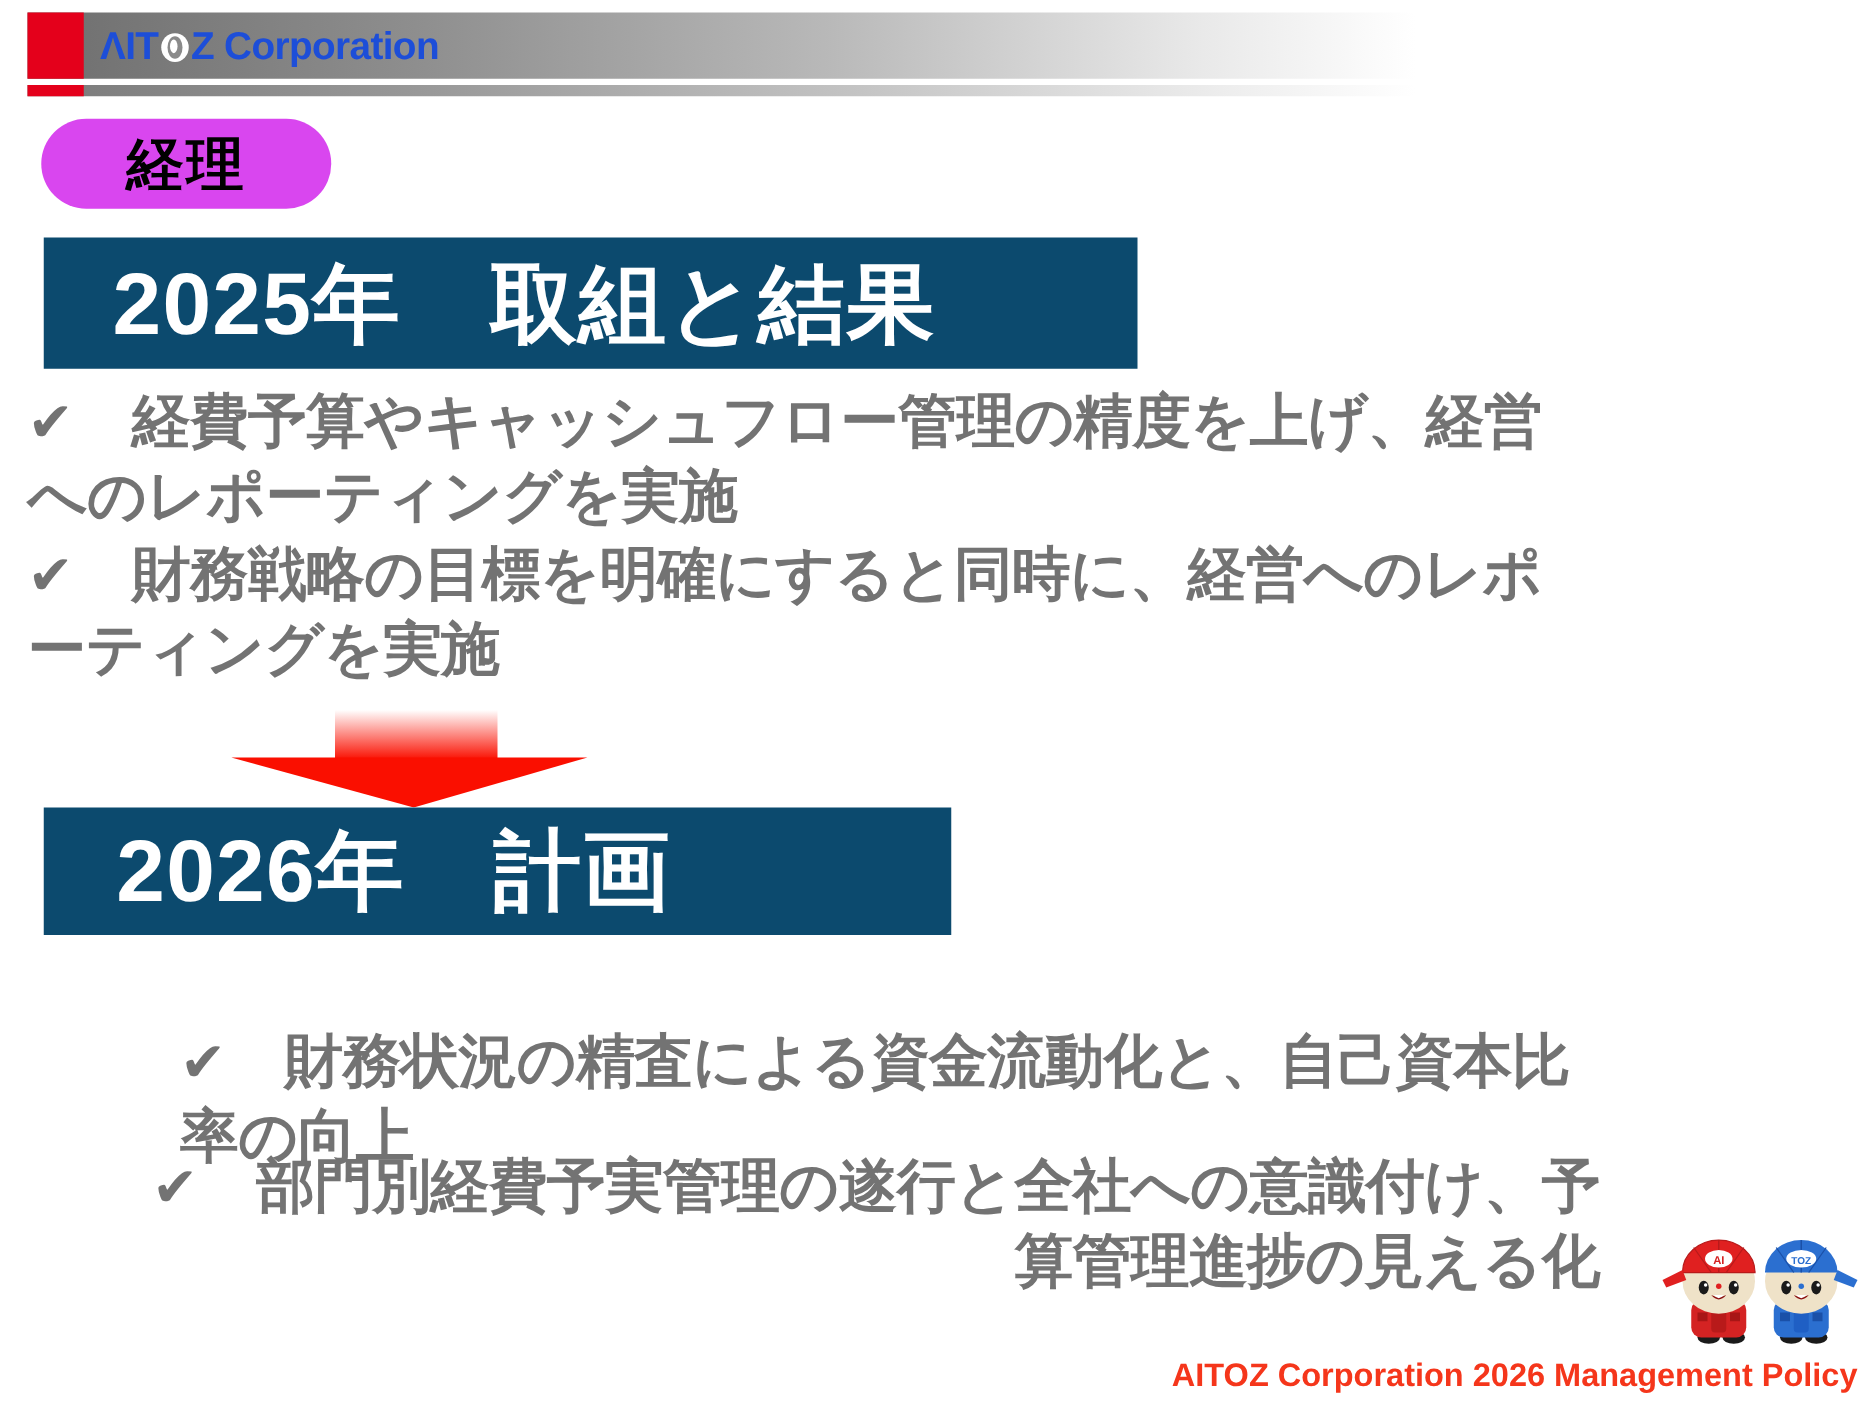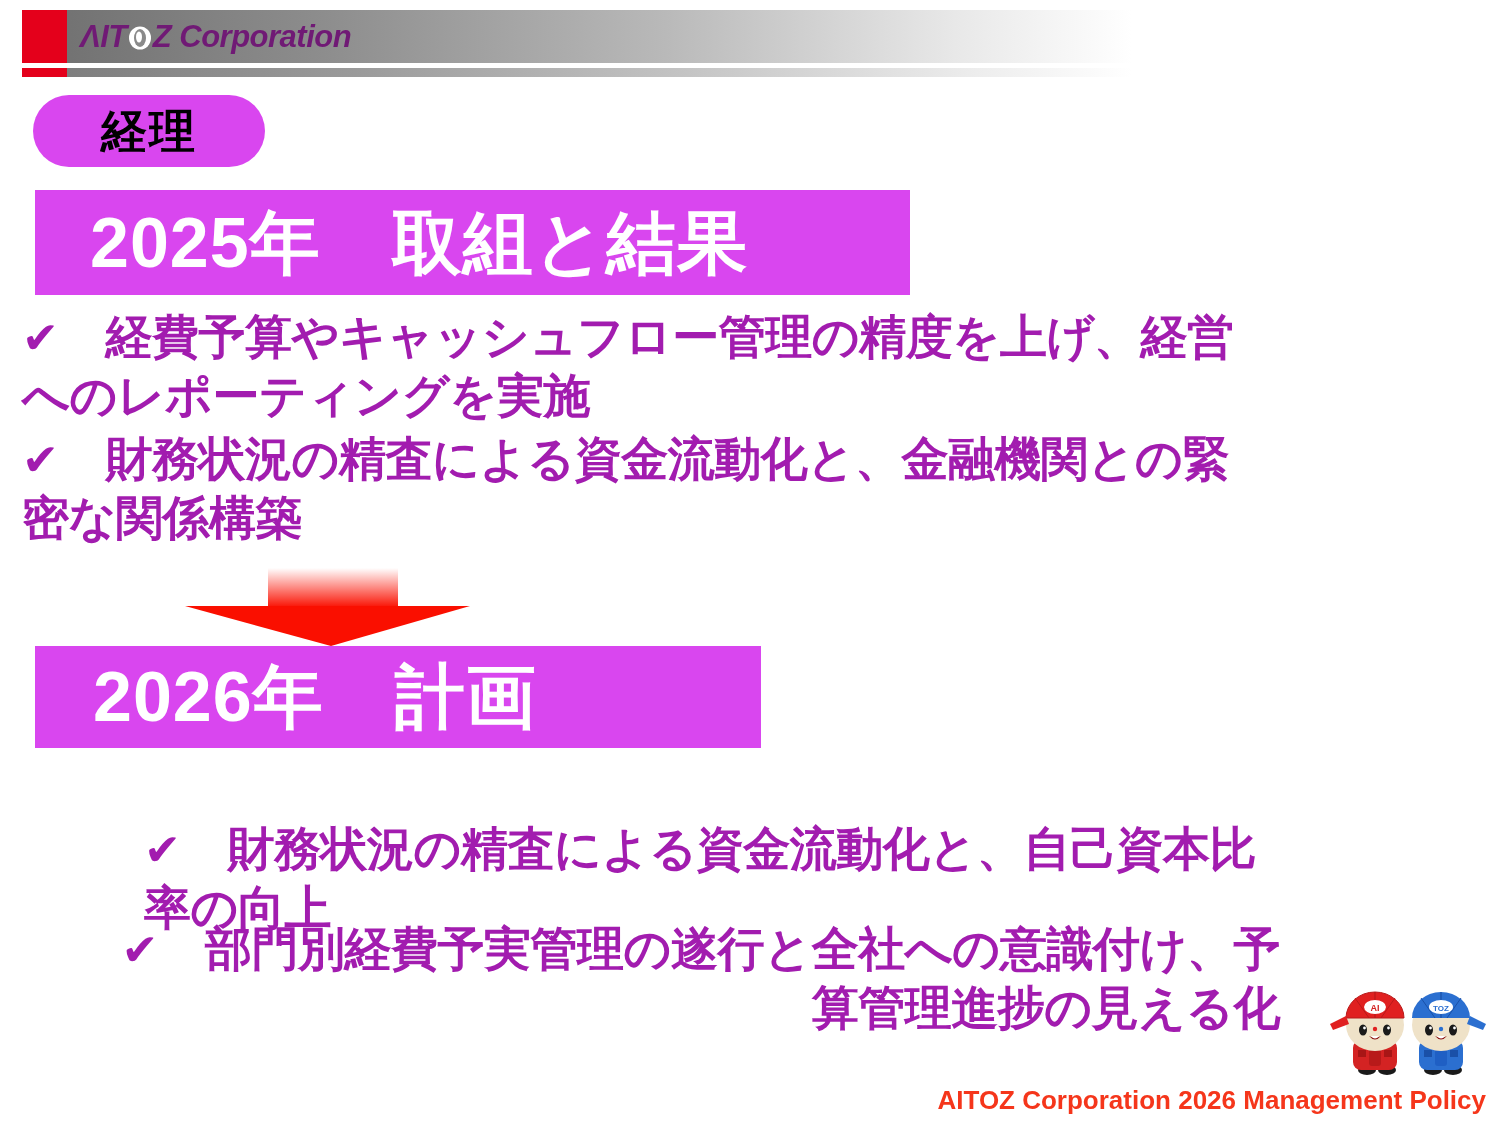--- a/index.html
+++ b/index.html
@@ -31,22 +31,21 @@
     position: absolute;
     left: 22px; top: 10px;
     width: 45px; height: 53px;
     background: #e4001b;
   }
   #header-logo-text {
     position: absolute;
     left: 80px; top: 18px;
     font-size: 31px;
     font-weight: bold;
-    font-style: italic;
-    color: #701a75;
+    color: #1d4ed8;
     letter-spacing: -0.5px;
     white-space: nowrap;
     line-height: 37px;
   }
   #logo-mark-o {
     display: inline-block;
     position: relative;
     width: 24px; height: 24px;
     vertical-align: -3px;
     margin: 0 1px;
@@ -81,21 +80,21 @@
     font-size: 46px;
     font-weight: bold;
     color: #000000;
     letter-spacing: 2px;
     line-height: 52px;
   }
 
   
   .section-banner {
     position: absolute;
-    background: #d946ef;
+    background: #0c4a6e;
     display: flex;
     align-items: center;
   }
   .section-banner-label {
     color: #ffffff;
     font-size: 70px;
     font-weight: bold;
     line-height: 78px;
     white-space: pre;
     letter-spacing: 1px;
@@ -107,21 +106,21 @@
   #banner-2025 .section-banner-label { padding-left: 55px; }
   #banner-2026 {
     left: 35px; top: 646px;
     width: 726px; height: 102px;
   }
   #banner-2026 .section-banner-label { padding-left: 58px; }
 
   
   .bullet-block {
     position: absolute;
-    color: #a21caf;
+    color: #737373;
     font-weight: bold;
     font-size: 47px;
     line-height: 58px;
     letter-spacing: -0.5px;
   }
   .bullet-mark {
     font-size: 44px;
     font-weight: bold;
     letter-spacing: 0;
   }
@@ -189,21 +188,21 @@
 <div id="dept-badge">
   <span id="dept-badge-label">経理</span>
 </div>
 
 <div id="banner-2025" class="section-banner">
   <span class="section-banner-label">2025年　取組と結果</span>
 </div>
 
 <div id="bullet-2025-1" class="bullet-block"><span class="bullet-mark">✔</span><span>　経費予算やキャッシュフロー管理の精度を上げ、経営へのレポーティングを実施</span></div>
 
-<div id="bullet-2025-2" class="bullet-block"><span class="bullet-mark">✔</span><span>　財務状況の精査による資金流動化と、金融機関との緊密な関係構築</span></div>
+<div id="bullet-2025-2" class="bullet-block"><span class="bullet-mark">✔</span><span>　財務戦略の目標を明確にすると同時に、経営へのレポーティングを実施</span></div>
 
 <div id="transition-arrow">
   <svg viewBox="0 0 285 78" width="285" height="78">
     <defs>
       <linearGradient id="arrowShaftGrad" x1="0" y1="0" x2="0" y2="1">
         <stop offset="0%" stop-color="#ffffff"></stop>
         <stop offset="100%" stop-color="#fa0f00"></stop>
       </linearGradient>
     </defs>
     <rect x="83" y="0" width="130" height="40" fill="url(#arrowShaftGrad)"></rect>

